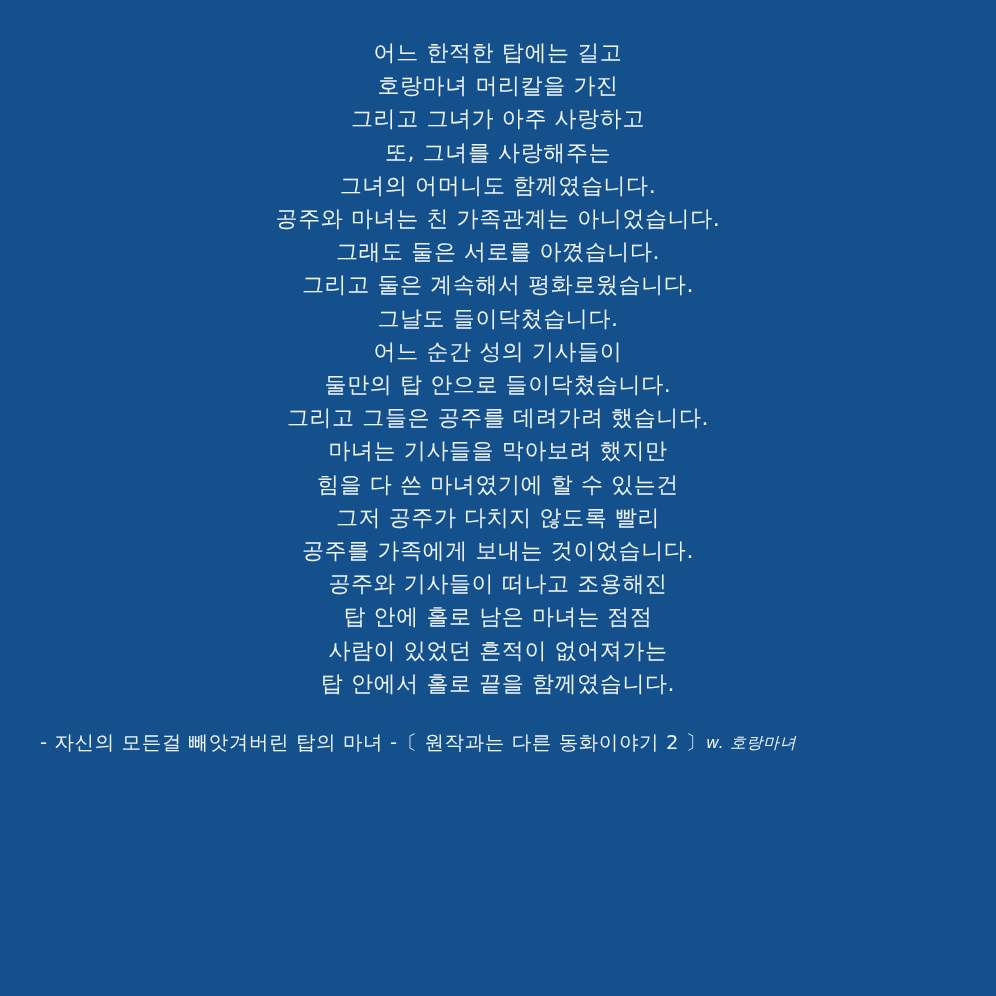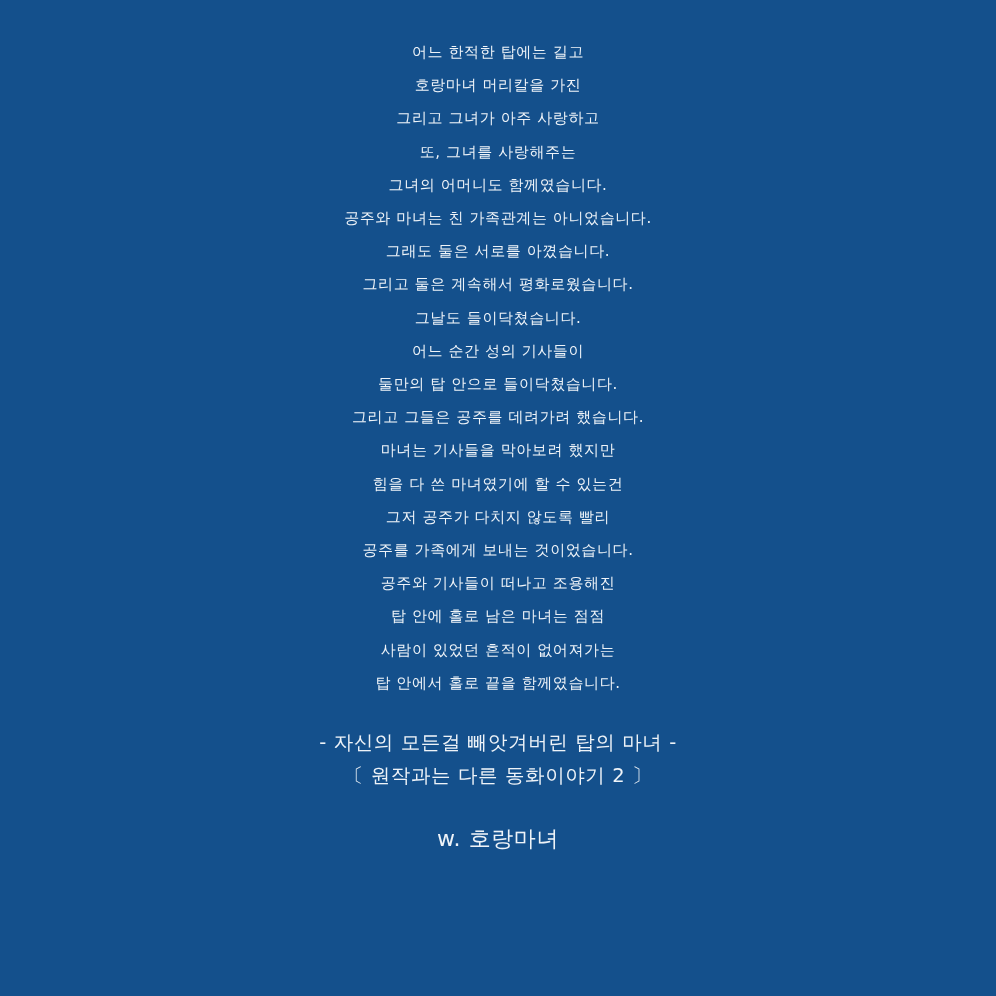--- a/index.html
+++ b/index.html
@@ -24,54 +24,55 @@
     background: #14508c;
   }
   .poem-body {
     display: flex;
     flex-direction: column;
     align-items: center;
     width: 100%;
   }
   .poem-line {
     color: #eef3f8;
-    font-size: 15px;
+    font-size: 22px;
     line-height: 33.2px;
     letter-spacing: 0.6px;
     text-align: center;
     white-space: pre;
     font-weight: 400;
   }
   .spacer-small {
     height: 26px;
   }
   .spacer-medium {
     height: 30px;
   }
   .signature-block {
     display: flex;
-    flex-direction: column;
+    flex-direction: row;
     align-items: center;
     width: 100%;
   }
   .signature-line {
     color: #eef3f8;
     font-size: 19.5px;
     line-height: 33.2px;
     letter-spacing: 0.6px;
     text-align: center;
     white-space: pre;
   }
   .author-line {
     color: #eef3f8;
-    font-size: 22px;
+    font-size: 16px;
     line-height: 33.2px;
     letter-spacing: 0.6px;
     text-align: center;
     white-space: pre;
+    font-style: italic;
   }
 </style>
 </head>
 <body>
 
 <div class="poem-card">
 
   <div class="poem-body">
     <div class="poem-line">어느 한적한 탑에는 길고</div>
     <div class="poem-line">호랑마녀 머리칼을 가진</div>

